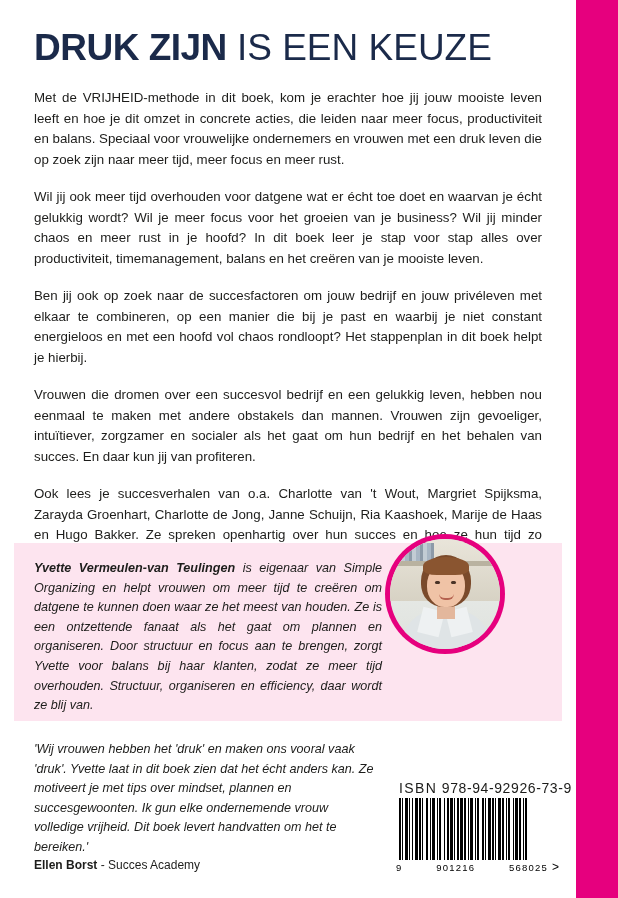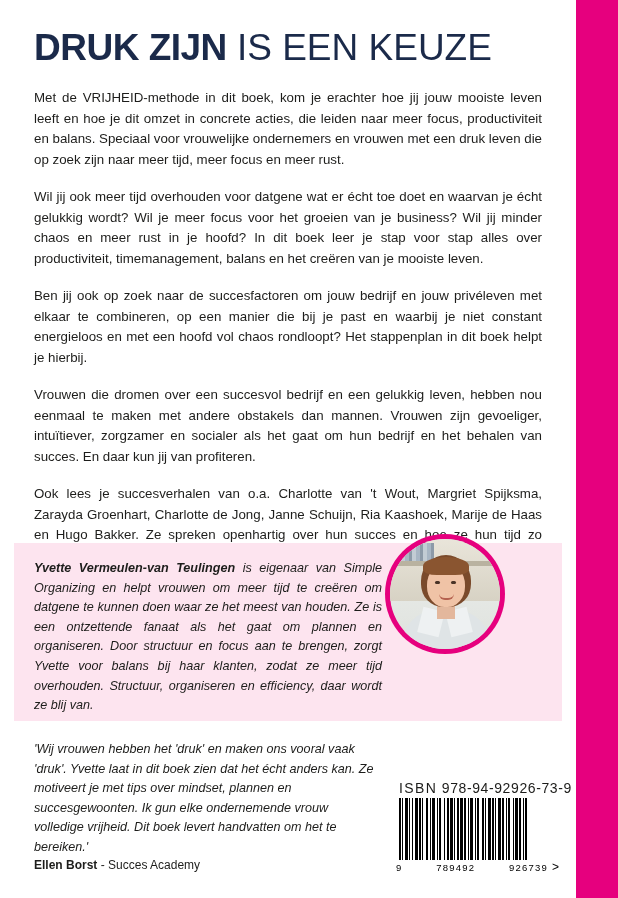--- a/index.html
+++ b/index.html
@@ -357,21 +357,21 @@
       <i style="width:3px"></i>
         <i style="width:1px;background:#fff"></i>
         <i style="width:2px"></i>
         <i style="width:2px;background:#fff"></i>
       <i style="width:1px"></i>
         <i style="width:1px;background:#fff"></i>
         <i style="width:2px"></i>
     </div>
     <div class="barcode-digits">
       <span>9</span>
-      <span>789492</span>
-      <span>926739</span>
+      <span>901216</span>
+      <span>568025</span>
     </div>
     <div class="bc-arrow">&gt;</div>
 
   </div>
 
   <div class="spine"></div>
 </div>
 
 </body></html>

